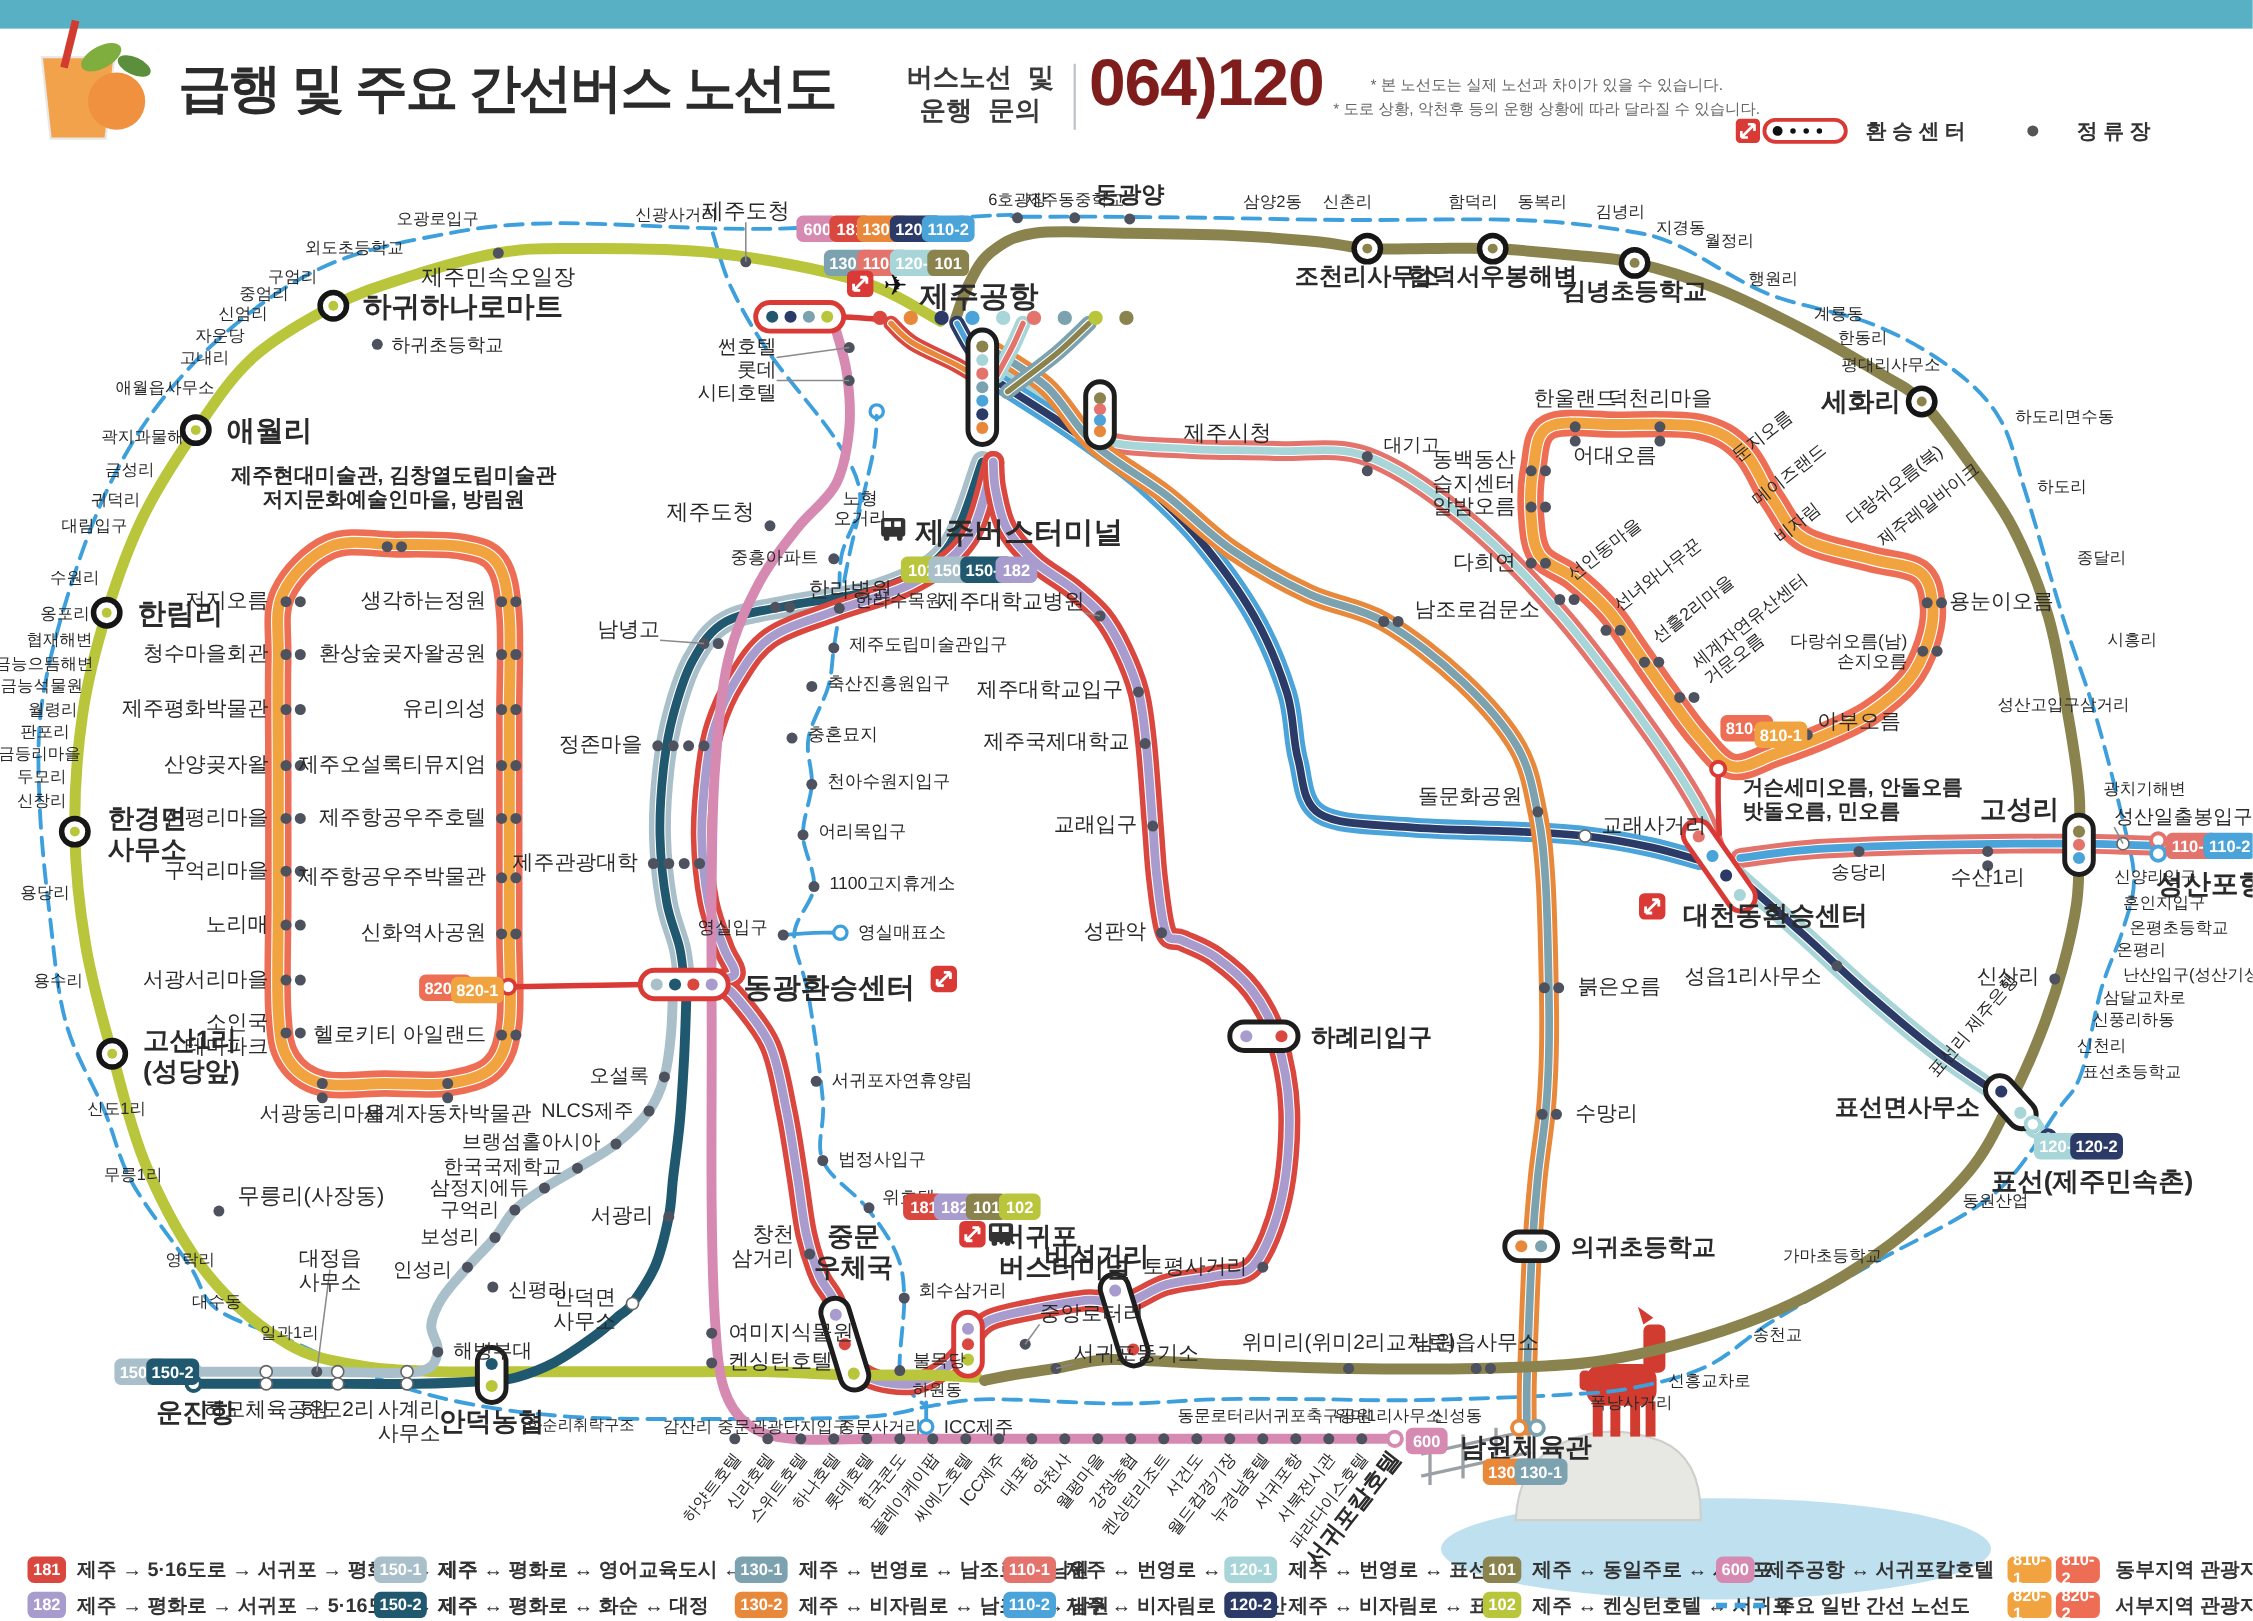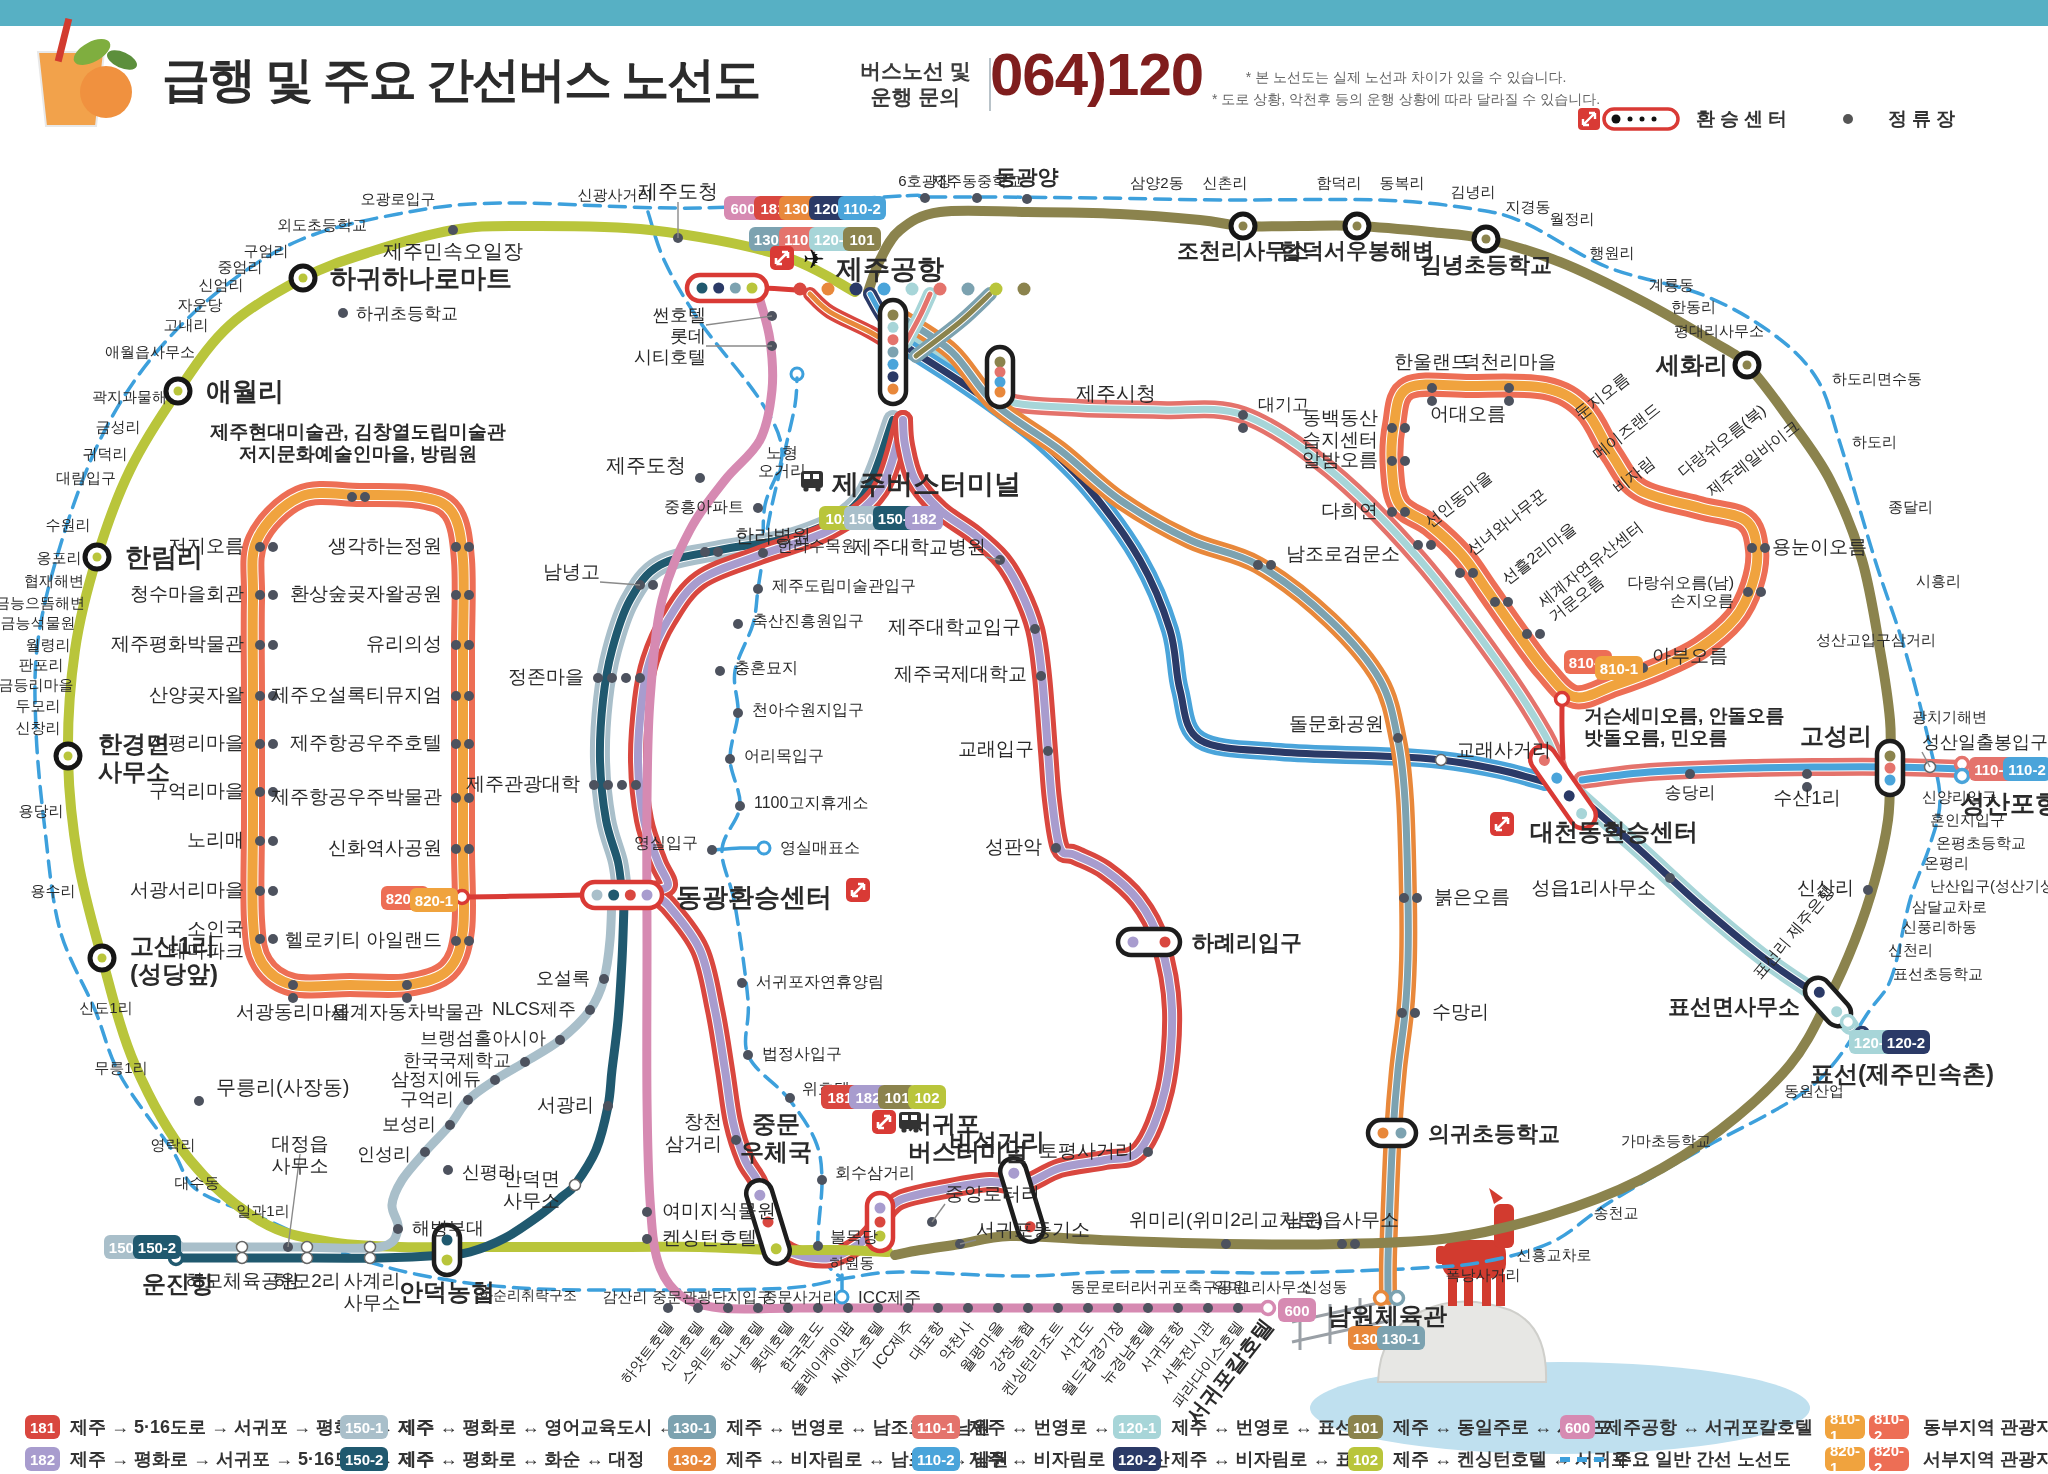--- a/index.html
+++ b/index.html
@@ -2,21 +2,21 @@
 <html><head>
 <meta charset="utf-8">
 <style>
   html,body{margin:0;padding:0;background:#fff;}
   body{width:2048px;height:1474px;position:relative;overflow:hidden;
        font-family:"Liberation Sans","DejaVu Sans",sans-serif;color:#2e2e2e;}
   #topbar{position:absolute;left:0;top:0;width:2048px;height:26px;background:#57b0c4;}
   #mapsvg{position:absolute;left:0;top:0;}
   #hdr{position:absolute;left:0;top:26px;width:2048px;height:110px;z-index:5;text-align:center;}
   #title{position:absolute;left:162px;top:22px;font-size:48px;font-weight:800;letter-spacing:-2px;color:#2b2b2b;}
-  #contact{position:absolute;left:860px;top:32px;font-size:21px;font-weight:700;color:#3a3a3a;line-height:1.25;white-space:pre-line;border-right:2px solid #b9c3c9;padding-right:18px;}
+  #contact{position:absolute;left:824px;top:32px;font-size:24px;font-weight:700;color:#3a3a3a;line-height:1.25;white-space:pre-line;border-right:2px solid #b9c3c9;padding-right:18px;font-family:Liberation Mono, monospace;}
   #phone{position:absolute;left:990px;top:14px;font-size:60px;font-weight:800;color:#7f1d1d;letter-spacing:-1px;}
   #notes{position:absolute;left:1212px;top:40px;font-size:14px;color:#666;line-height:1.6;}
   .hleg-row{position:absolute;height:30px;display:flex;align-items:center;}
   .hleg-txt{font-size:19px;font-weight:700;color:#333;letter-spacing:5px;margin-left:10px;}
   #bleg{position:absolute;left:0;top:1400px;width:2048px;height:74px;z-index:5;}
   .bleg-item{position:absolute;display:flex;align-items:center;height:26px;}
   .chip{display:inline-flex;align-items:center;justify-content:center;height:24px;border-radius:6px;
         color:#fff;font-size:15px;font-weight:700;padding:0 5px;min-width:34px;box-sizing:border-box;}
   .bleg-txt{font-size:18px;font-weight:700;color:#333;margin-left:10px;white-space:nowrap;}
   .dashicon{width:44px;border-top:5px dashed #3da0dc;display:inline-block;}

